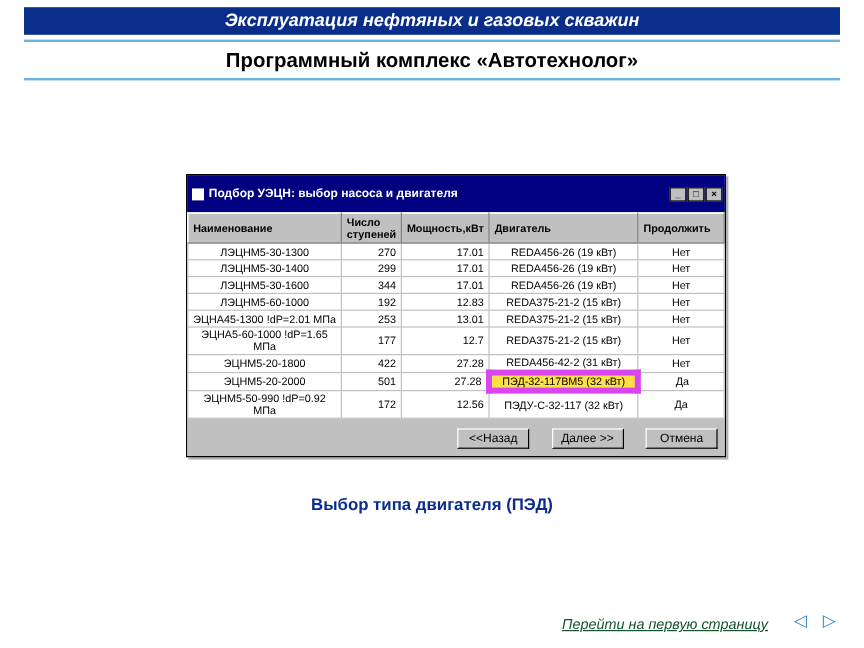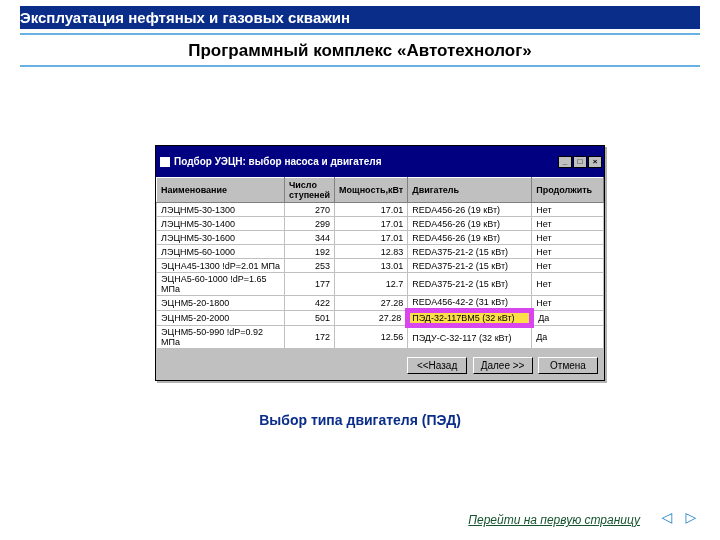--- a/index.html
+++ b/index.html
@@ -10,22 +10,24 @@
     font-family: Arial, sans-serif;
     background: #fff;
     position: relative;
     overflow: hidden;
   }
   .header-bar {
     background: #0a2d8a;
     color: #fff;
     font-weight: bold;
     font-size: 15px;
+    text-align: center;
     padding: 3px 0;
     margin: 6px 20px 0 20px;
+    font-style: italic;
   }
   .sep-line {
     border-top: 2px solid #6ab0e0;
     margin: 4px 20px 0 20px;
   }
   .subtitle {
     color: #000000;
     font-weight: bold;
     font-size: 17px;
     text-align: center;
@@ -81,40 +83,41 @@
     padding: 2px 4px;
     font-weight: bold;
     text-align: left;
     font-size: 9px;
     margin-left: 28px;
   }
   table.grid td {
     border: 1px solid #c0c0c0;
     padding: 1px 4px;
     height: 14px;
+    text-align: center;
   }
   table.grid td.num { text-align: right; }
   table.grid td.editable {
     background: #fde047;
     border: 5px solid #d946ef;
     padding: 0 2px;
   }
   .button-bar {
     background: #c0c0c0;
     padding: 6px 6px;
     text-align: right;
   }
   .button-bar button {
     font-size: 10px;
     padding: 2px 6px;
     background: #c0c0c0;
     border: 1px solid #000;
     border-top-color: #fff;
     border-left-color: #fff;
-    margin-left: 1px;
+    margin-left: 14px;
     min-width: 60px;
   }
   .caption {
     color: #0a2d8a;
     font-weight: bold;
     font-size: 14px;
     text-align: center;
     position: absolute;
     left: 0; right: 0;
     top: 412px;

